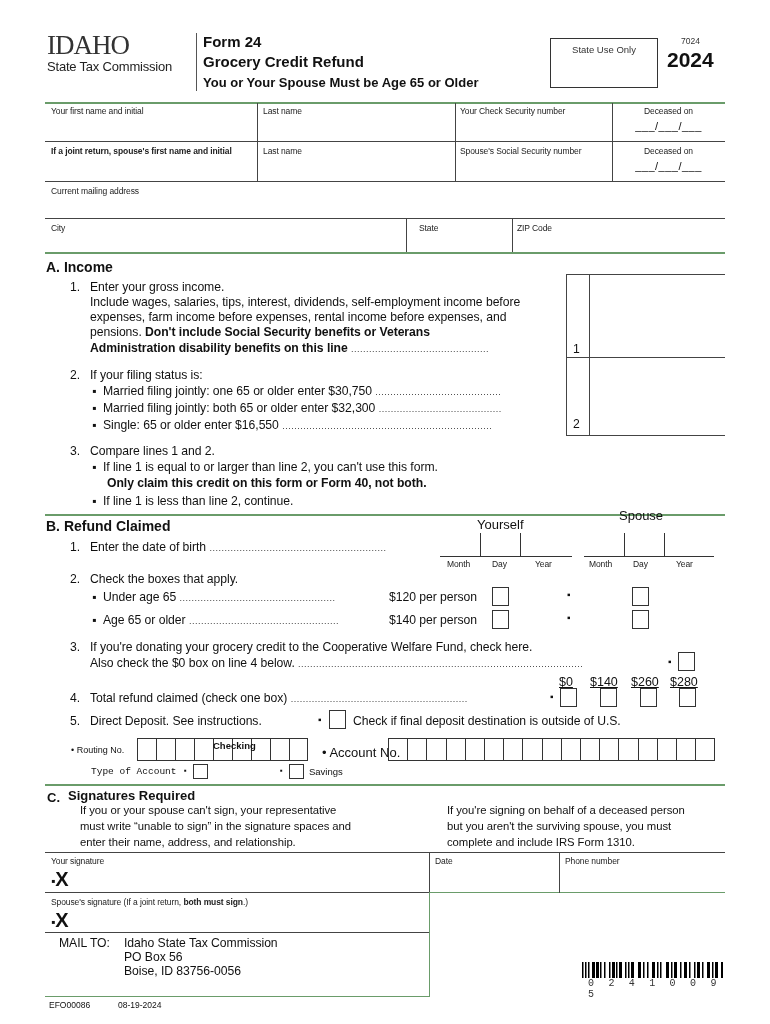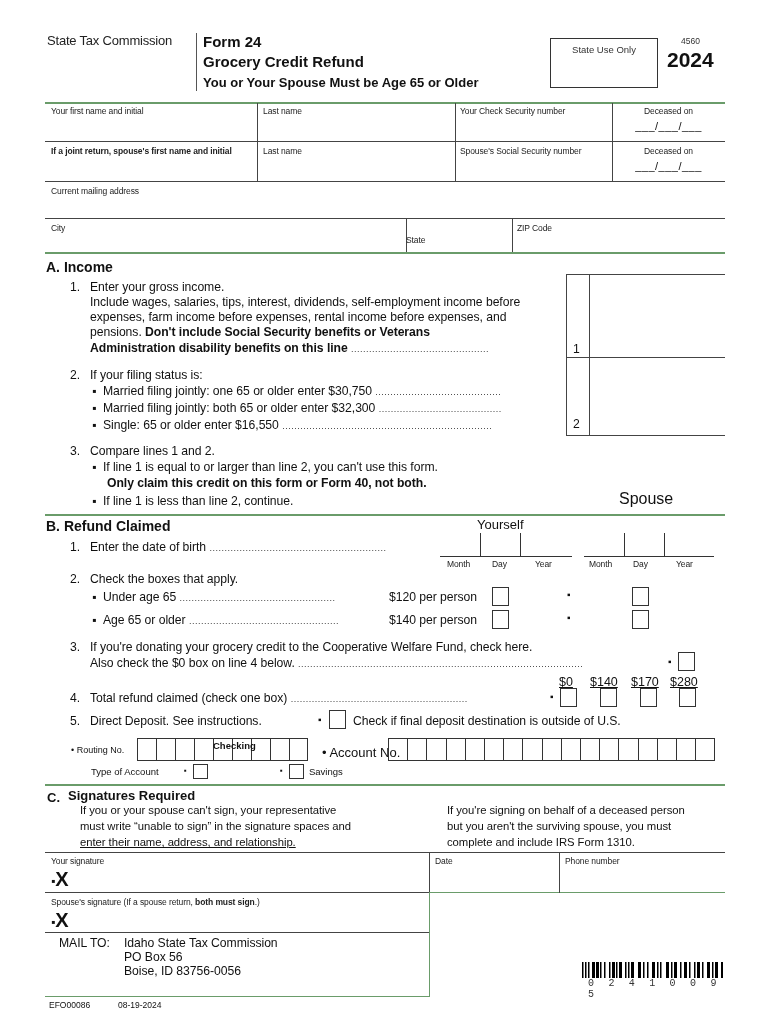--- a/index.html
+++ b/index.html
@@ -13,30 +13,31 @@
   .b { font-weight: bold; }
   .cb { position: absolute; width: 17px; height: 19px; border: 1px solid #333; background: #fff; }
   .dot { position: absolute; font-size: 10px; font-weight: bold; }
   .sec { font-size: 14px; font-weight: bold; }
   .dots { letter-spacing: 0.5px; color: #333; }
 </style>
 </head>
 <body>
 
 <div class="abs" style="left:47px;top:32px;">
+  <div style="font-family:'Liberation Serif',serif;font-size:27px;letter-spacing:-1px;line-height:26px;color:#333;">IDAHO</div>
   <div style="font-size:13px;color:#222;margin-top:1px;letter-spacing:-0.2px;">State Tax Commission</div>
 </div>
 <div class="abs" style="left:196px;top:33px;width:1px;height:58px;background:#555;"></div>
 <div class="abs" style="left:203px;top:33px;font-size:15px;font-weight:bold;">Form 24</div>
 <div class="abs" style="left:203px;top:53px;font-size:15px;font-weight:bold;">Grocery Credit Refund</div>
 <div class="abs" style="left:203px;top:75px;font-size:13px;font-weight:bold;">You or Your Spouse Must be Age 65 or Older</div>
 <div class="abs" style="left:550px;top:38px;width:108px;height:50px;border:1px solid #333;">
   <div style="font-size:9.5px;text-align:center;margin-top:5px;color:#333;">State Use Only</div>
 </div>
-<div class="abs" style="left:681px;top:36px;font-size:8.5px;color:#333;">4560</div>
+<div class="abs" style="left:681px;top:36px;font-size:8.5px;color:#333;">7024</div>
 <div class="abs" style="left:667px;top:48px;font-size:21px;font-weight:bold;">2024</div>
 
 <div class="gline" style="left:45px;top:102px;width:680px;"></div>
 <div class="dline" style="left:45px;top:141px;width:680px;height:1px;"></div>
 <div class="dline" style="left:45px;top:181px;width:680px;height:1px;"></div>
 <div class="dline" style="left:45px;top:218px;width:680px;height:1px;"></div>
 <div class="gline" style="left:45px;top:252px;width:680px;"></div>
 
 <div class="dline" style="left:257px;top:103px;width:1px;height:78px;"></div>
 <div class="dline" style="left:455px;top:103px;width:1px;height:78px;"></div>
@@ -71,21 +72,21 @@
   <div class="lbl" style="text-align:center;margin-top:4px;">Deceased on</div>
   <div style="font-size:11px;text-align:center;margin-top:4px;letter-spacing:0.5px;">___/___/___</div>
 </div>
 
 <div class="abs" style="left:45px;top:182px;width:680px;height:36px;">
   <span class="lbl" style="position:absolute;left:6px;top:4px;">Current mailing address</span>
 </div>
 <div class="abs" style="left:45px;top:219px;width:361px;height:33px;">
   <span class="lbl" style="position:absolute;left:6px;top:4px;">City</span>
 </div>
-<div class="abs" style="left:401px;top:219px;width:106px;height:33px;margin-top:12px;">
+<div class="abs" style="left:414px;top:219px;width:106px;height:33px;">
   <span class="lbl" style="position:absolute;left:5px;top:4px;">State</span>
 </div>
 <div class="abs" style="left:512px;top:219px;width:213px;height:33px;">
   <span class="lbl" style="position:absolute;left:5px;top:4px;">ZIP Code</span>
 </div>
 
 <div class="abs sec" style="left:46px;top:259px;">A. Income</div>
 
 <div class="abs txt" style="left:70px;top:280px;">1.</div>
 <div class="abs txt" style="left:90px;top:280px;">Enter your gross income.</div>
@@ -117,21 +118,21 @@
 <div class="abs txt" style="left:70px;top:444px;">3.</div>
 <div class="abs txt" style="left:90px;top:444px;">Compare lines 1 and 2.</div>
 <div class="abs txt" style="left:92px;top:460px;">▪&nbsp;&nbsp;<span>If line 1 is equal to or larger than line 2, you can't use this form.</span></div>
 <div class="abs txt b" style="left:107px;top:476px;">Only claim this credit on this form or Form 40, not both.</div>
 <div class="abs txt" style="left:92px;top:494px;">▪&nbsp;&nbsp;<span>If line 1 is less than line 2, continue.</span></div>
 
 <div class="gline" style="left:45px;top:514px;width:680px;"></div>
 
 <div class="abs sec" style="left:46px;top:518px;">B. Refund Claimed</div>
 <div class="abs" style="left:477px;top:517px;font-size:13px;">Yourself</div>
-<div class="abs" style="left:619px;top:490px;font-size:16px;">Spouse</div>
+<div class="abs" style="left:619px;top:508px;font-size:13px;">Spouse</div>
 
 <div class="abs txt" style="left:70px;top:540px;">1.</div>
 <div class="abs txt" style="left:90px;top:540px;"><span>Enter the date of birth</span> <span class="dots" style="font-size:9px;">...........................................................</span></div>
 
 <div class="abs" style="left:440px;top:533px;width:132px;height:24px;">
   <div style="position:absolute;left:0;bottom:0;width:132px;height:1px;background:#333;"></div>
   <div style="position:absolute;left:40px;top:0;width:1px;height:24px;background:#333;"></div>
   <div style="position:absolute;left:80px;top:0;width:1px;height:24px;background:#333;"></div>
 </div>
 <div class="abs lbl" style="left:447px;top:559px;">Month</div>
@@ -162,21 +163,21 @@
 <div class="cb" style="left:632px;top:610px;"></div>
 
 <div class="abs txt" style="left:70px;top:640px;">3.</div>
 <div class="abs txt" style="left:90px;top:640px;">If you're donating your grocery credit to the Cooperative Welfare Fund, check here.</div>
 <div class="abs txt" style="left:90px;top:656px;"><span>Also check the $0 box on line 4 below.</span> <span class="dots" style="font-size:9px;">...............................................................................................</span></div>
 <div class="dot" style="left:668px;top:656px;">▪</div>
 <div class="cb" style="left:678px;top:652px;"></div>
 
 <div class="abs" style="left:559px;top:675px;font-size:12.5px;text-decoration:underline;">$0</div>
 <div class="abs" style="left:590px;top:675px;font-size:12.5px;text-decoration:underline;">$140</div>
-<div class="abs" style="left:631px;top:675px;font-size:12.5px;text-decoration:underline;">$170</div>
+<div class="abs" style="left:631px;top:675px;font-size:12.5px;text-decoration:underline;">$260</div>
 <div class="abs" style="left:670px;top:675px;font-size:12.5px;text-decoration:underline;">$280</div>
 
 <div class="abs txt" style="left:70px;top:691px;">4.</div>
 <div class="abs txt" style="left:90px;top:691px;"><span>Total refund claimed (check one box)</span> <span class="dots" style="font-size:9px;">...........................................................</span></div>
 <div class="dot" style="left:550px;top:691px;">▪</div>
 <div class="cb" style="left:560px;top:688px;"></div>
 <div class="cb" style="left:600px;top:688px;"></div>
 <div class="cb" style="left:640px;top:688px;"></div>
 <div class="cb" style="left:679px;top:688px;"></div>
 
@@ -186,35 +187,35 @@
 <div class="cb" style="left:329px;top:710px;"></div>
 <div class="abs txt" style="left:353px;top:714px;">Check if final deposit destination is outside of U.S.</div>
 
 <div class="abs" style="left:71px;top:745px;font-size:9px;">• Routing No.</div>
 <div class="abs" style="left:137px;top:738px;width:171px;height:23px;border:1px solid #333;
      background:repeating-linear-gradient(90deg, transparent 0, transparent 18px, #333 18px, #333 19px);"></div>
 <div class="abs" style="left:322px;top:745px;font-size:13px;">• Account No.</div>
 <div class="abs" style="left:388px;top:738px;width:327px;height:23px;border:1px solid #333;
      background:repeating-linear-gradient(90deg, transparent 0, transparent 18.2px, #333 18.2px, #333 19.2px);"></div>
 
-<div class="abs" style="left:91px;top:766px;font-size:9.5px;">Type of Account</div>
+<div class="abs" style="left:91px;top:766px;font-size:9.5px;font-family:Liberation Mono, monospace;">Type of Account</div>
 <div class="dot" style="left:184px;top:766px;font-size:8px;">▪</div>
 <div class="cb" style="left:193px;top:764px;width:15px;height:15px;"></div>
 <div class="abs" style="left:213px;top:740px;font-size:9.5px;font-weight:bold;">Checking</div>
 <div class="dot" style="left:280px;top:766px;font-size:8px;">▪</div>
 <div class="cb" style="left:289px;top:764px;width:15px;height:15px;"></div>
 <div class="abs" style="left:309px;top:766px;font-size:9.5px;">Savings</div>
 
 <div class="gline" style="left:45px;top:784px;width:680px;"></div>
 
 <div class="abs sec" style="left:47px;top:790px;font-size:13px;">C.</div>
 <div class="abs sec" style="left:68px;top:788px;font-size:13px;">Signatures Required</div>
 <div class="abs txt" style="left:80px;top:804px;font-size:11.3px;">If you or your spouse can't sign, your representative</div>
 <div class="abs txt" style="left:80px;top:820px;font-size:11.3px;">must write “unable to sign” in the signature spaces and</div>
-<div class="abs txt" style="left:80px;top:836px;font-size:11.3px;text-decoration:underline;">enter their name, address, and relationship.</div>
+<div class="abs txt" style="left:80px;top:836px;font-size:11.3px;">enter their name, address, and relationship.</div>
 <div class="abs txt" style="left:447px;top:804px;font-size:11.3px;">If you're signing on behalf of a deceased person</div>
 <div class="abs txt" style="left:447px;top:820px;font-size:11.3px;">but you aren't the surviving spouse, you must</div>
 <div class="abs txt" style="left:447px;top:836px;font-size:11.3px;">complete and include IRS Form 1310.</div>
 
 <div class="dline" style="left:45px;top:852px;width:680px;height:1px;"></div>
 <div class="dline" style="left:45px;top:892px;width:384px;height:1px;"></div>
 <div class="gline" style="left:429px;top:892px;width:296px;height:1px;"></div>
 <div class="dline" style="left:45px;top:932px;width:384px;height:1px;"></div>
 <div class="dline" style="left:429px;top:852px;width:1px;height:41px;"></div>
 <div class="abs" style="left:429px;top:892px;width:1px;height:105px;background:#6a9c6a;"></div>
@@ -228,21 +229,21 @@
   </span>
 </div>
 <div class="abs" style="left:430px;top:853px;width:129px;height:39px;">
   <span class="lbl" style="position:absolute;left:5px;top:3px;">Date</span>
 </div>
 <div class="abs" style="left:560px;top:853px;width:165px;height:39px;">
   <span class="lbl" style="position:absolute;left:5px;top:3px;">Phone number</span>
 </div>
 <div class="abs" style="left:45px;top:893px;width:384px;height:39px;">
   <span class="lbl" style="position:absolute;left:6px;top:4px;white-space:nowrap;">
-    <span>Spouse's signature (If a spouse return, </span><span class="b">both must sign</span><span>.)</span>
+    <span>Spouse's signature (If a joint return, </span><span class="b">both must sign</span><span>.)</span>
   </span>
   <span style="position:absolute;left:6px;top:16px;font-size:20px;font-weight:bold;">
     <span style="font-size:12px;vertical-align:middle;">▪</span><span>X</span>
   </span>
 </div>
 
 <div class="abs txt" style="left:59px;top:936px;">MAIL TO:</div>
 <div class="abs txt" style="left:124px;top:936px;">Idaho State Tax Commission</div>
 <div class="abs txt" style="left:124px;top:950px;">PO Box 56</div>
 <div class="abs txt" style="left:124px;top:964px;">Boise, ID 83756-0056</div>

